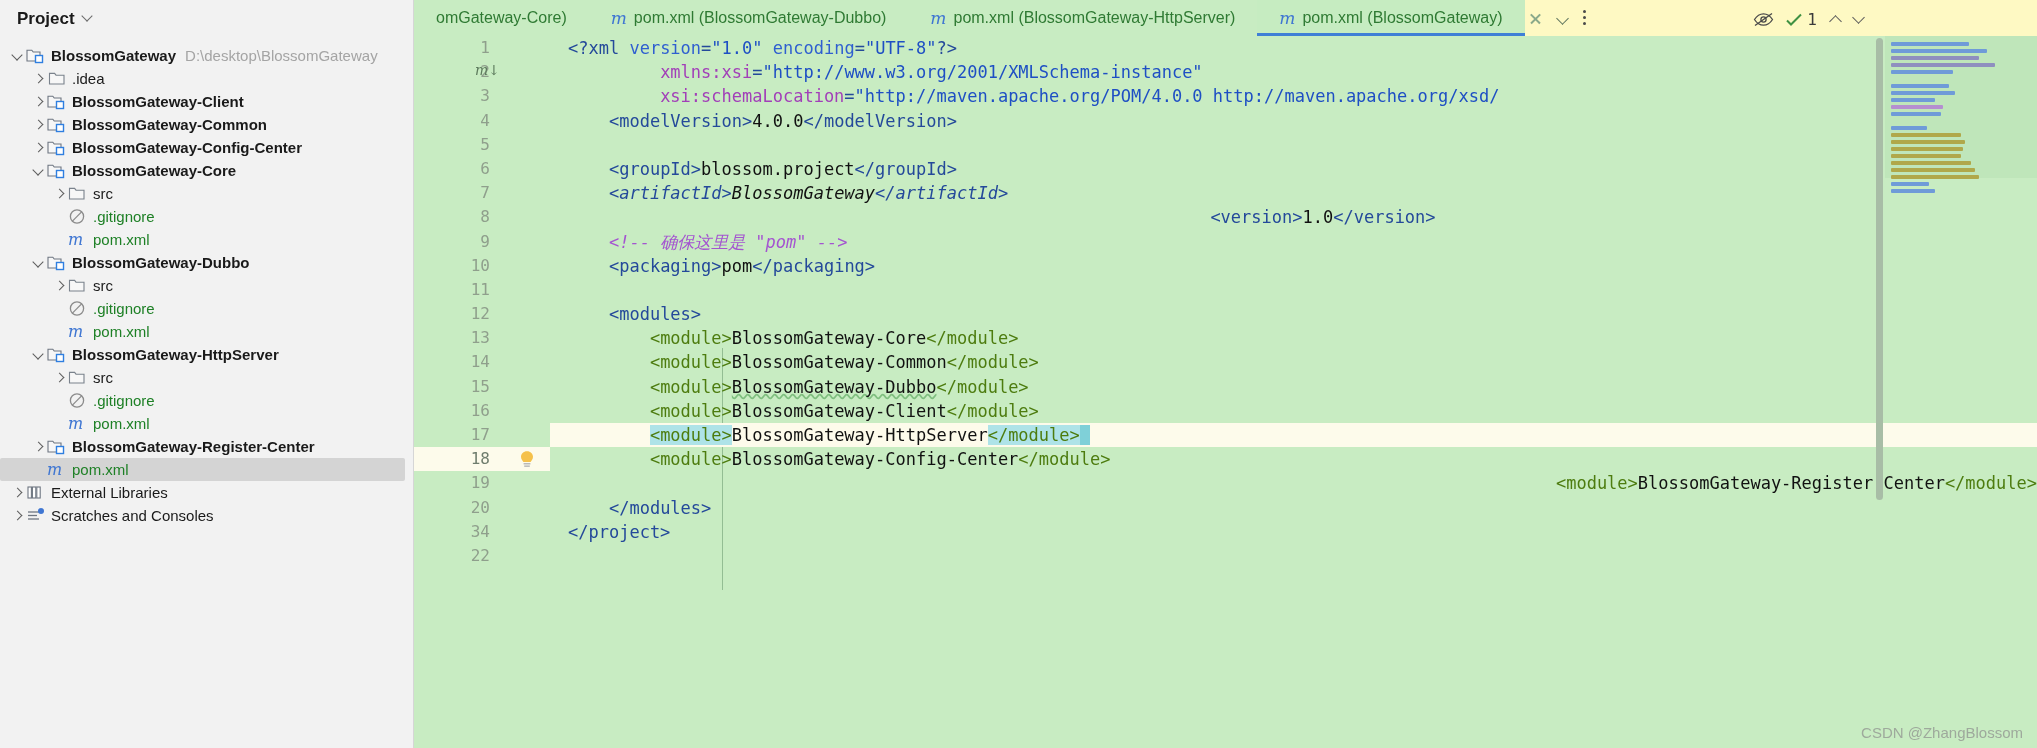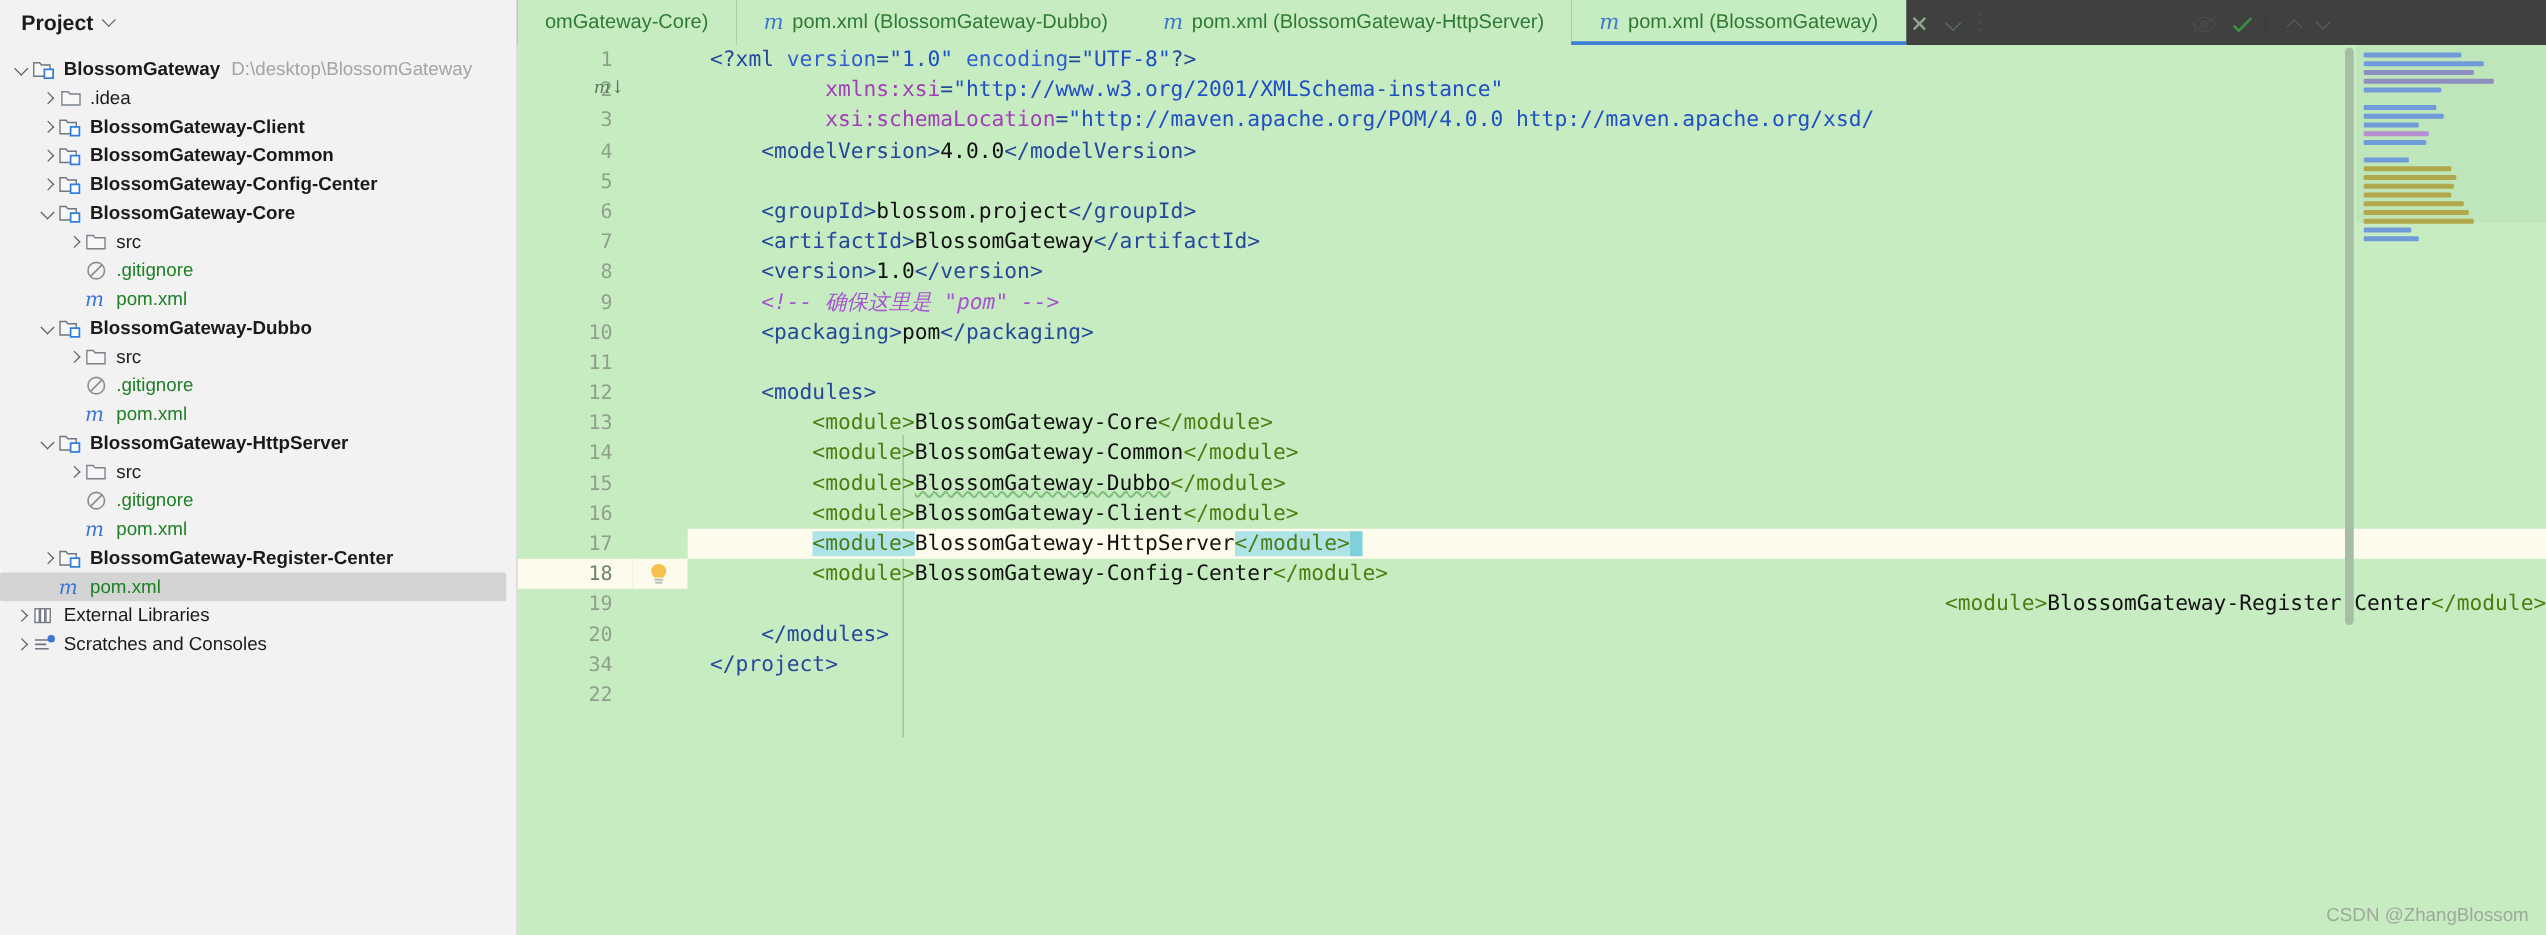--- a/index.html
+++ b/index.html
@@ -61,21 +61,21 @@
   .ico-maven {
     font-family: "DejaVu Serif", serif; font-style: italic;
     font-size: 16px; color: #3f76d2; font-weight: 500;
     line-height: 18px; text-align: center;
   }
 
   
   .editor { flex: 1 1 auto; position: relative; background: #c8ecc2; height: 748px; overflow: hidden; }
 
   .tabbar {
-    height: 36px; background: #404040; display: flex; align-items: stretch;
+    height: 36px; background: #fef9c3; display: flex; align-items: stretch;
     position: relative; white-space: nowrap;
   }
   .tab {
     display: flex; align-items: center; gap: 7px;
     padding: 0 22px; font-size: 16px; color: #2f7a33;
     position: relative; background: #c8ecc2;
   }
   .tab.active { background: #c6ecc1; }
   .tab.active::after {
     content: ""; position: absolute; left: 0; right: 0; bottom: 0;
@@ -470,25 +470,25 @@
           </div>
           <div style="position: relative;">
             <div class="code-line" style="padding-left: 18px;"><span class="txt">    </span><span class="tag">&lt;modelVersion&gt;</span><span class="txt">4.0.0</span><span class="tag">&lt;/modelVersion&gt;</span></div>
           </div>
           <div style="position: relative;">
             <div class="code-line" style="padding-left: 18px;">&nbsp;</div>
           </div>
           <div style="position: relative;">
             <div class="code-line" style="padding-left: 18px;"><span class="txt">    </span><span class="tag">&lt;groupId&gt;</span><span class="txt">blossom.project</span><span class="tag">&lt;/groupId&gt;</span></div>
           </div>
-          <div style="position: relative;">
+          <div style="position: relative; font-style: italic;">
             <div class="code-line" style="padding-left: 18px;"><span class="txt">    </span><span class="tag">&lt;artifactId&gt;</span><span class="txt">BlossomGateway</span><span class="tag">&lt;/artifactId&gt;</span></div>
           </div>
           <div style="position: relative;">
-            <div class="code-line" style="padding-left: 18px;"><span class="txt">    </span><span class="tag">&lt;version&gt;</span><span class="txt">1.0</span><span class="tag">&lt;/version&gt;</span></div>
+            <div class="code-line" style="padding-left: 18px; text-align: center;"><span class="txt">    </span><span class="tag">&lt;version&gt;</span><span class="txt">1.0</span><span class="tag">&lt;/version&gt;</span></div>
           </div>
           <div style="position: relative;">
             <div class="code-line" style="padding-left: 18px;"><span class="txt">    </span><span class="com">&lt;!-- 确保这里是 "pom" --&gt;</span></div>
           </div>
           <div style="position: relative;">
             <div class="code-line" style="padding-left: 18px;"><span class="txt">    </span><span class="tag">&lt;packaging&gt;</span><span class="txt">pom</span><span class="tag">&lt;/packaging&gt;</span></div>
           </div>
           <div style="position: relative;">
             <div class="code-line" style="padding-left: 18px;">&nbsp;</div>
           </div>

